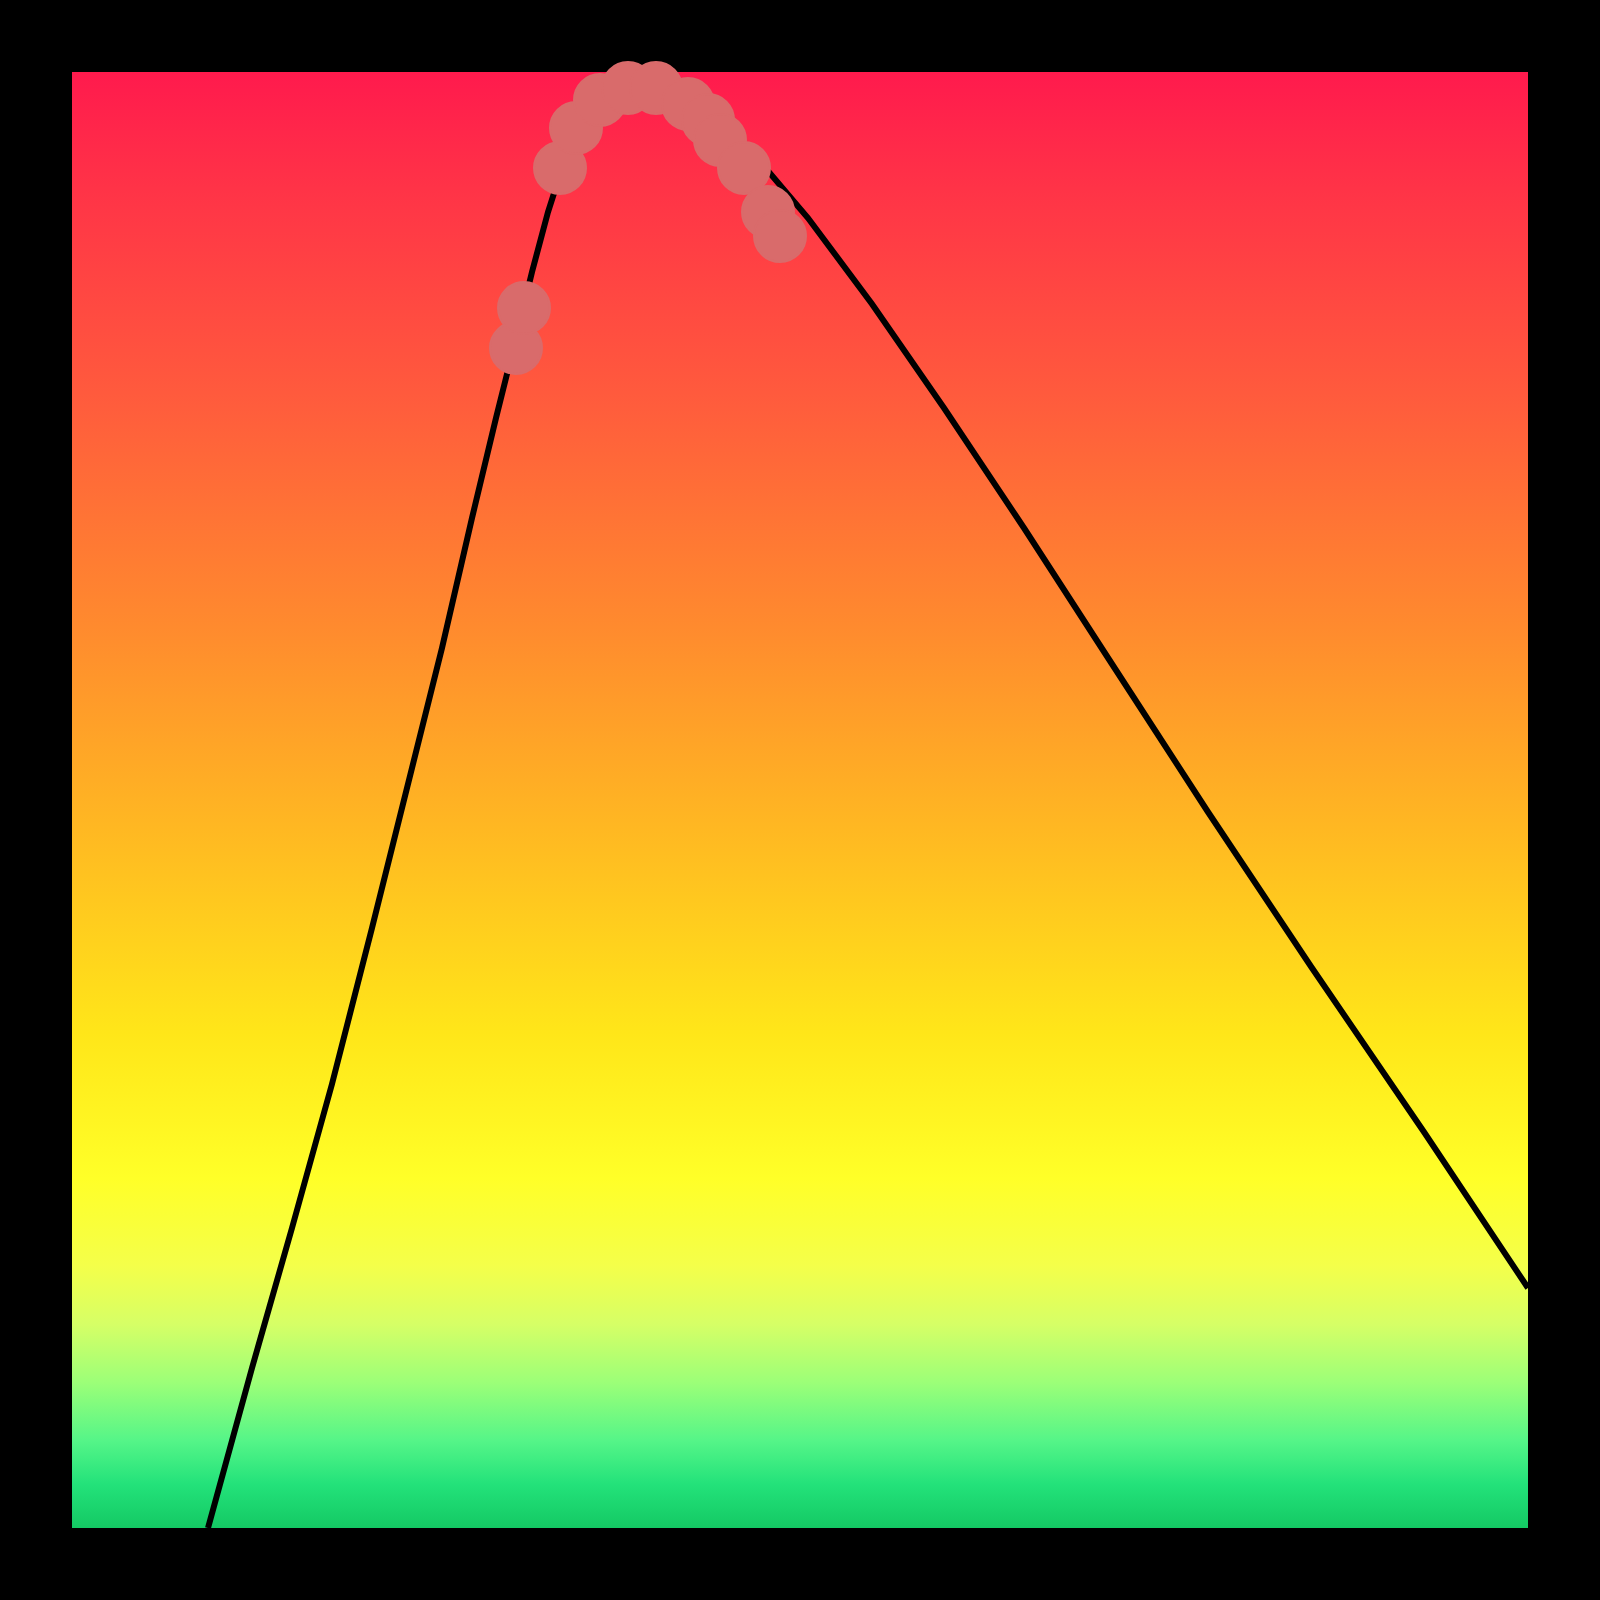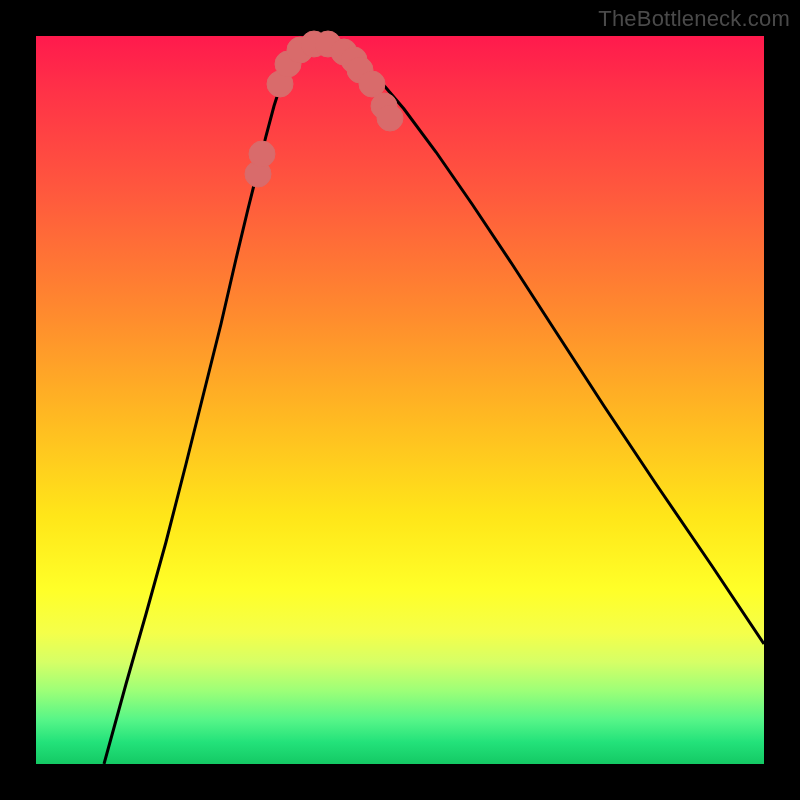--- a/index.html
+++ b/index.html
@@ -79,14 +79,13 @@
           <circle cx="292" cy="8" r="13" fill="#d96b6b" stroke="#d96b6b"></circle>
           <circle cx="308" cy="16" r="13" fill="#d96b6b" stroke="#d96b6b"></circle>
           <circle cx="318" cy="24" r="13" fill="#d96b6b" stroke="#d96b6b"></circle>
           <circle cx="324" cy="34" r="13" fill="#d96b6b" stroke="#d96b6b"></circle>
           <circle cx="336" cy="48" r="13" fill="#d96b6b" stroke="#d96b6b"></circle>
           <circle cx="348" cy="70" r="13" fill="#d96b6b" stroke="#d96b6b"></circle>
           <circle cx="354" cy="82" r="13" fill="#d96b6b" stroke="#d96b6b"></circle>
         </g>
     </svg>
   </div>
-  <div class="watermark">TheBottleneck.com</div>
 </div>
 
 </body></html>

